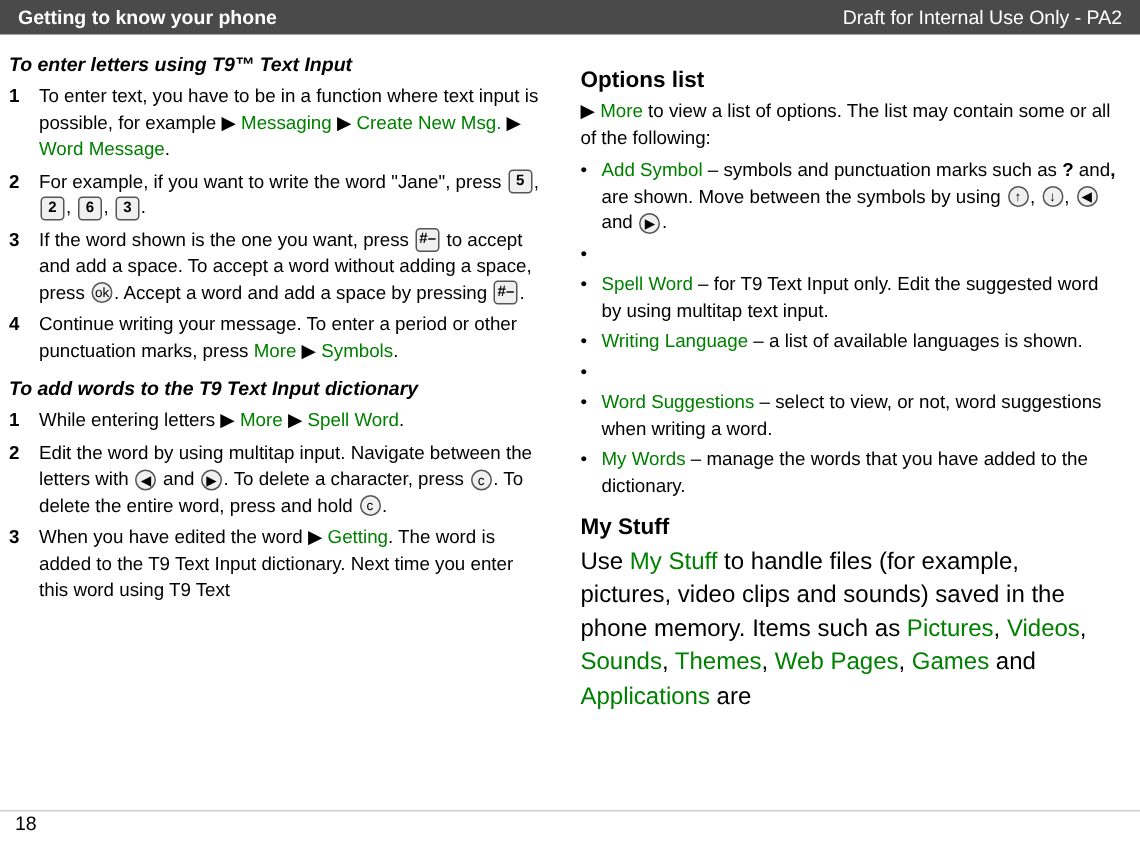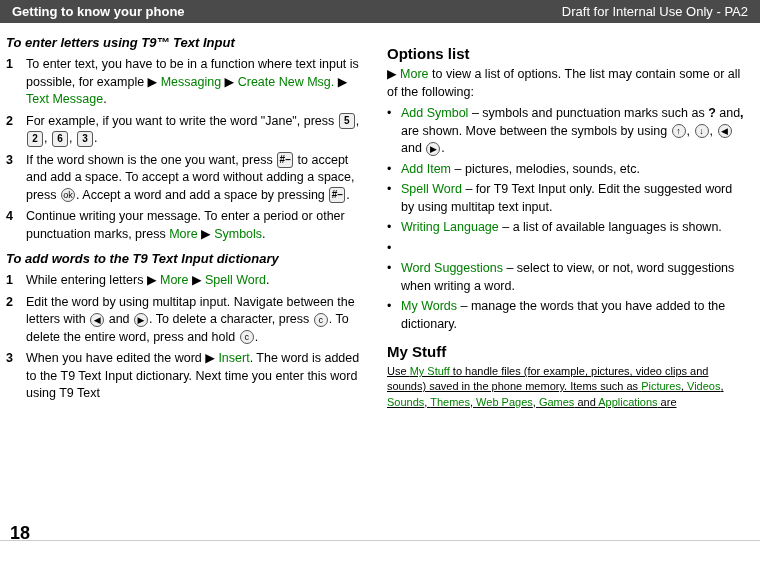--- a/index.html
+++ b/index.html
@@ -19,24 +19,23 @@
       flex-direction: column;
     }
     .content {
       display: flex;
       flex: 1;
       overflow: hidden;
     }
     .page-number {
       position: absolute;
       left: 10px;
-      bottom: 20px;
-      font-size: 18px;
+      bottom: 8px;
+      font-size: 13px;
       color: #000;
-      font-weight: bold;
     }
     .main-content {
       flex: 1;
       padding: 12px 16px 12px 6px;
       overflow: hidden;
       position: relative;
       column-count: 2;
       column-gap: 24px;
     }
     .section-title {
@@ -113,24 +112,23 @@
       border: 1px solid #555;
       border-radius: 50%;
       text-align: center;
       line-height: 12px;
       font-size: 9px;
       background: #f0f0f0;
       vertical-align: middle;
       margin: 0 1px;
     }
     p.body-text {
-      font-size: 11px;
+      font-size: 16px;
       line-height: 1.4;
       margin-bottom: 5px;
-      text-decoration: underline;
     }
     .column-break {
       break-before: column;
     }
     .continued-text {
       font-size: 12.5px;
       line-height: 1.4;
       margin-bottom: 6px;
       padding-left: 18px;
     }
@@ -145,21 +143,21 @@
   </div>
 
   <div class="content">
     <div class="main-content">
 
       <div style="break-inside: avoid;">
         <div class="section-title">To enter letters using T9™ Text Input</div>
         <ol class="numbered-list">
           <li>
             <span class="num">1</span>
-            <span>To enter text, you have to be in a function where text input is possible, for example ▶ <span class="green-text">Messaging</span> ▶ <span class="green-text">Create New Msg.</span> ▶ <span class="green-text">Text Message</span>.</span>
+            <span>To enter text, you have to be in a function where text input is possible, for example ▶ <span class="green-text">Messaging</span> ▶ <span class="green-text">Create New Msg.</span> ▶ <span class="green-text">Word Message</span>.</span>
           </li>
           <li>
             <span class="num">2</span>
             <span>For example, if you want to write the word "Jane", press <span class="inline-icon">5</span>, <span class="inline-icon">2</span>, <span class="inline-icon">6</span>, <span class="inline-icon">3</span>.</span>
           </li>
           <li>
             <span class="num">3</span>
             <span>If the word shown is the one you want, press <span class="inline-icon">#–</span> to accept and add a space. To accept a word without adding a space, press <span class="nav-icon">ok</span>. Accept a word and add a space by pressing <span class="inline-icon">#–</span>.</span>
           </li>
           <li>
@@ -173,41 +171,40 @@
           <li>
             <span class="num">1</span>
             <span>While entering letters ▶ <span class="green-text">More</span> ▶ <span class="green-text">Spell Word</span>.</span>
           </li>
           <li>
             <span class="num">2</span>
             <span>Edit the word by using multitap input. Navigate between the letters with <span class="nav-icon">◀</span> and <span class="nav-icon">▶</span>. To delete a character, press <span class="nav-icon">c</span>. To delete the entire word, press and hold <span class="nav-icon">c</span>.</span>
           </li>
           <li>
             <span class="num">3</span>
-            <span>When you have edited the word ▶ <span class="green-text">Insert</span>. The word is added to the T9 Text Input dictionary. Next time you enter this word using T9 Text</span>
+            <span>When you have edited the word ▶ <span class="green-text">Getting</span>. The word is added to the T9 Text Input dictionary. Next time you enter this word using T9 Text</span>
           </li>
         </ol>
       </div>
 
       <div class="column-break">
 
         <div class="options-title">Options list</div>
 
         <div class="arrow-text">
           ▶ <span class="green-text">More</span> to view a list of options. The list may contain some or all of the following:
         </div>
 
         <ul class="bullet-list">
           <li>
             <span class="bullet">•</span>
             <span><span class="green-text">Add Symbol</span> – symbols and punctuation marks such as <strong>?</strong> and<strong>,</strong> are shown. Move between the symbols by using <span class="nav-icon">↑</span>, <span class="nav-icon">↓</span>, <span class="nav-icon">◀</span> and <span class="nav-icon">▶</span>.</span>
           </li>
           <li>
             <span class="bullet">•</span>
-            <span><span class="green-text">Add Item</span> – pictures, melodies, sounds, etc.</span>
           </li>
           <li>
             <span class="bullet">•</span>
             <span><span class="green-text">Spell Word</span> – for T9 Text Input only. Edit the suggested word by using multitap text input.</span>
           </li>
           <li>
             <span class="bullet">•</span>
             <span><span class="green-text">Writing Language</span> – a list of available languages is shown.</span>
           </li>
           <li>

